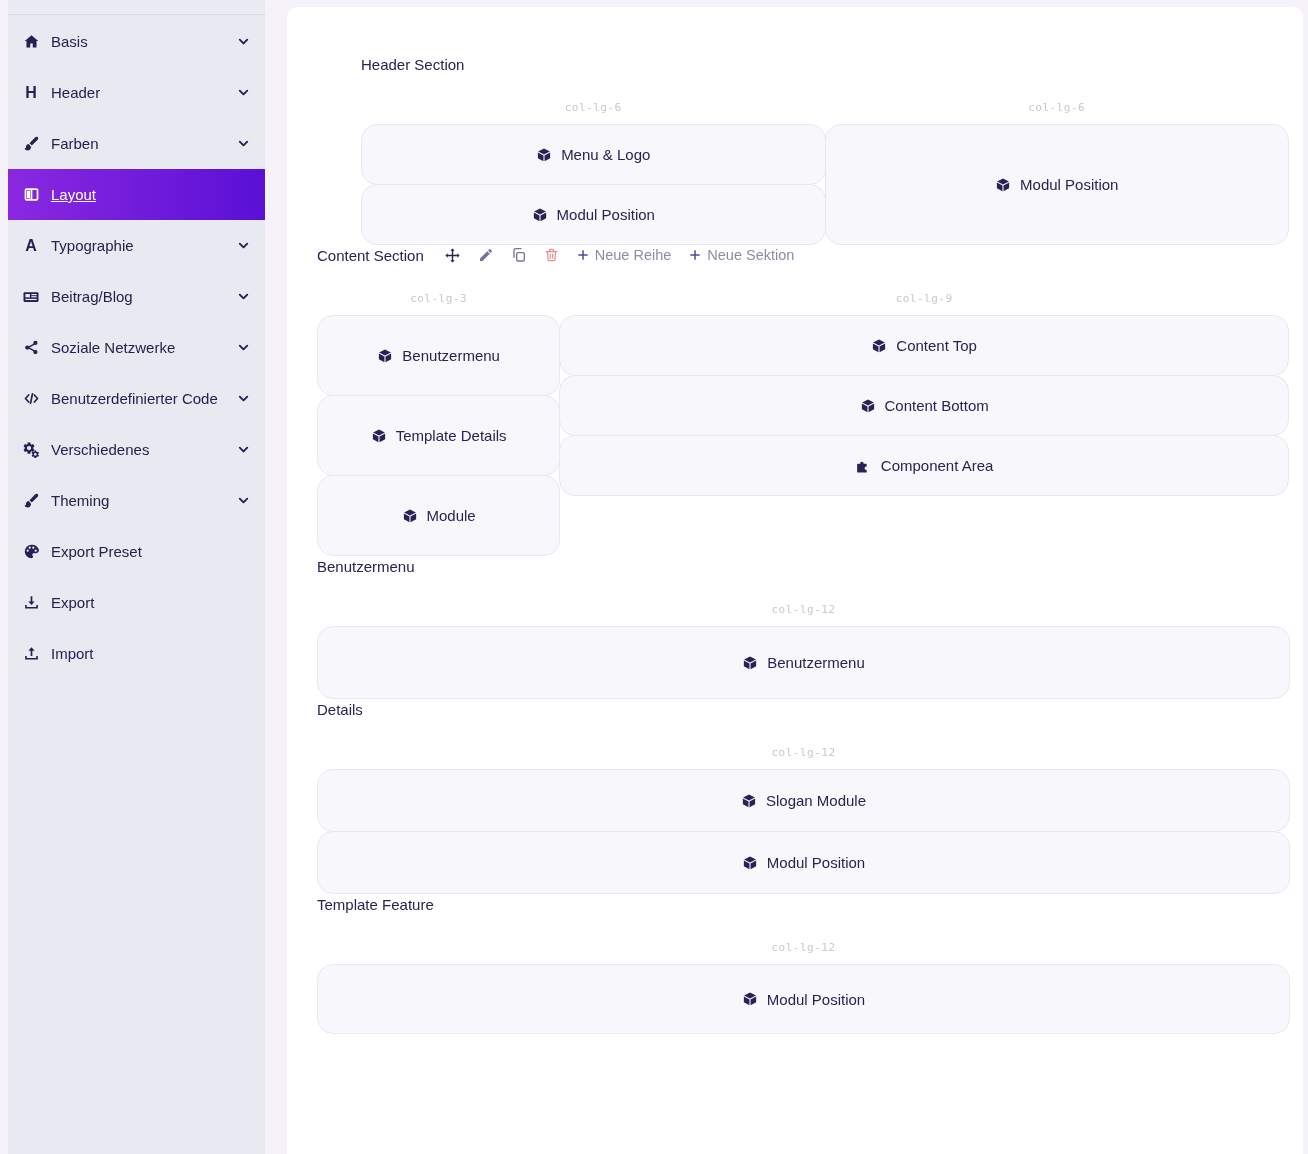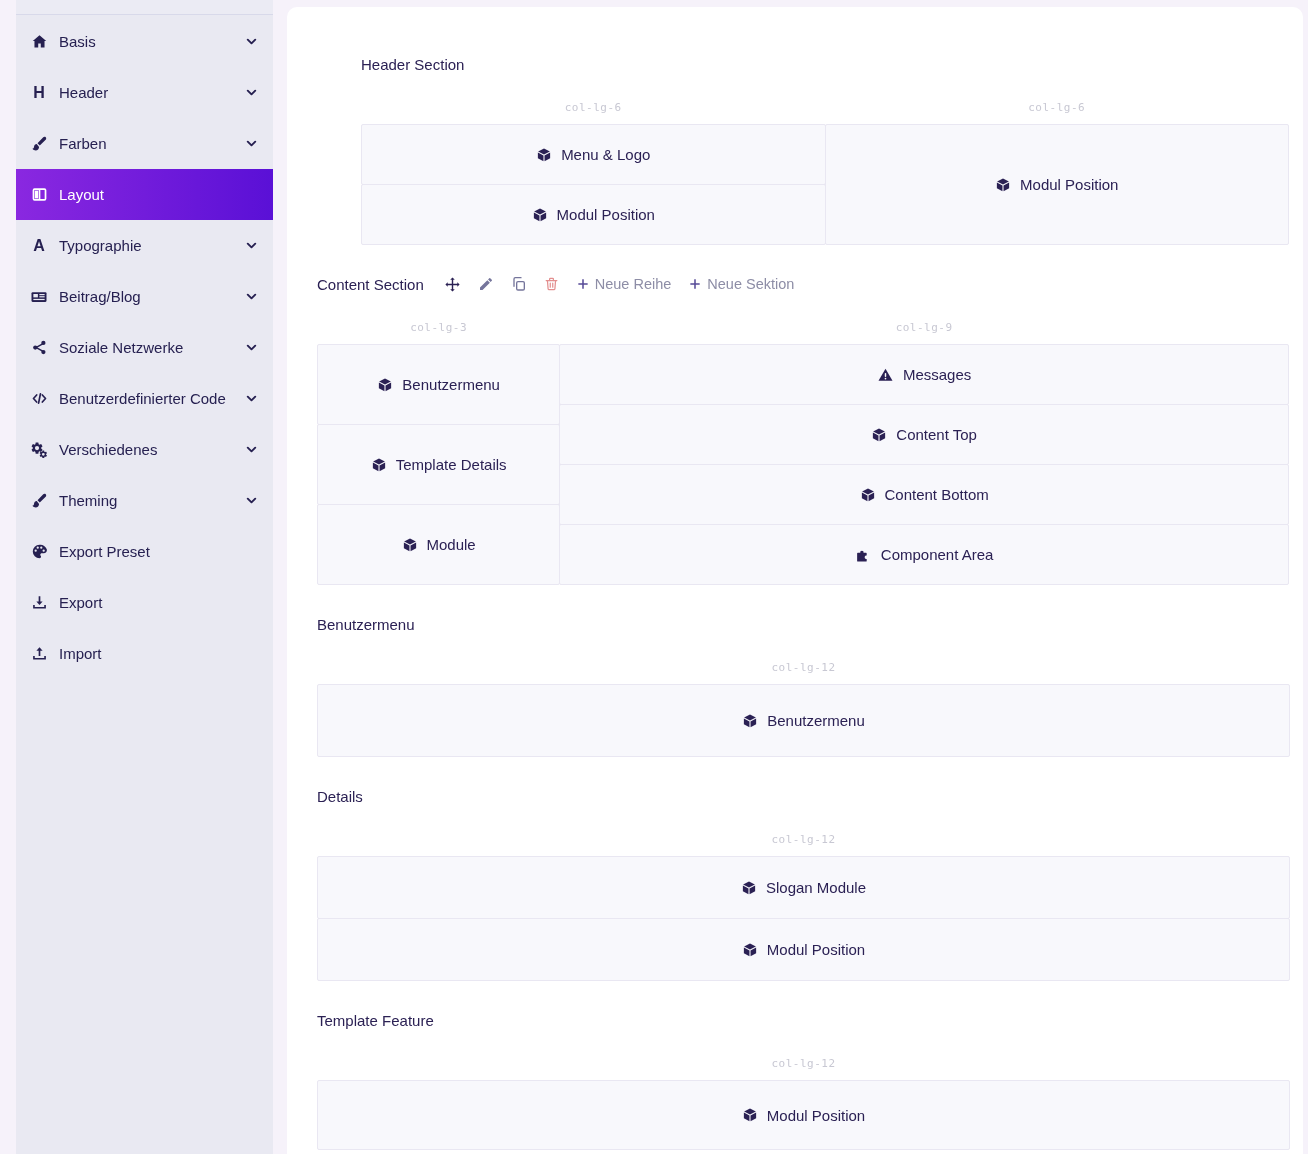--- a/index.html
+++ b/index.html
@@ -5,67 +5,68 @@
   * { box-sizing: border-box; margin: 0; padding: 0; }
   html,body { width:1308px; height:1154px; overflow:hidden; }
   body {
     font-family:"Liberation Sans", sans-serif;
     background:#f6f2fa;
     position:relative;
     color:#2b2154;
   }
   
   .sidebar {
-    position:absolute; left:16px; top:0; width:257px; height:1154px;
+    position:absolute; left:8px; top:0; width:257px; height:1154px;
     background:#e9e9f2; z-index:5;
   }
   .sidebar-top { height:15px; border-bottom:1px solid #d8d9ea; background:#ebebf4; }
   .nav { padding-top:1px; }
   .nav-item {
     height:51px; display:flex; align-items:center;
     padding:0 14px 0 12px; font-size:15px; color:#262051; cursor:pointer;
   }
   .nav-item .icn {
     width:22px; display:flex; justify-content:center; align-items:center;
     margin-right:9px; flex:0 0 22px;
   }
   .nav-item svg { display:block; }
   .ticon { font-weight:800; font-size:16px; line-height:1; }
   .nav-label { flex:1; white-space:nowrap; }
   .chev { margin-left:auto; display:flex; }
   .nav-item.active {
     background:linear-gradient(90deg,#8a28e0 0%, #5a10d6 100%);
     color:#ffffff;
+    text-decoration:underline;
   }
   
   .card {
     position:absolute; left:287px; top:7px; width:1016px; height:1160px;
     background:#ffffff; border-radius:10px 10px 0 0;
     padding:47px 13px 0 30px;
   }
-  .section { margin-top:29px; }
+  .section { }
   .section:first-child { margin-top:0;margin-left:44px; }
   .sec-head { display:flex; align-items:center; margin-bottom:27px; height:20px; }
   .sec-title { font-size:15px; color:#2b2154; }
   .sec-toolbar { display:flex; align-items:flex-start; gap:17px; margin-left:20px; }
   .tool { display:flex; align-items:center; cursor:pointer; }
   .tool-move { color:#2b2154; }
   .tool-edit, .tool-copy { color:#75759b; }
   .tool-del { color:#e38f8f; }
   .add-btn { display:flex; align-items:center; gap:5px; color:#8d8da6; font-size:14.5px; cursor:pointer; }
   .add-btn .plus { color:#564a97; display:flex; }
   .grid-row { display:flex; }
   .grid-col + .grid-col { margin-left:-1px; }
   .col-label {
     text-align:center; font-family:"DejaVu Sans Mono", monospace;
     font-size:11px; color:#c8c8d3; letter-spacing:0.5px;
     height:14px; margin-bottom:9px; white-space:nowrap;
   }
   .cell {
-    background:#f8f8fc; border:1px solid #e9e7f2; border-radius:2px;
+    background:#f8f8fc; border:1px solid #e9e7f2; border-radius:16px;
     display:flex; align-items:center; justify-content:center; gap:9px;
     font-size:15px; color:#2b2154; cursor:pointer;
   }
   .cell + .cell { margin-top:-1px; }
   .cell svg { flex:0 0 auto; }
   .w50{width:50%} .w25{width:25%} .w75{width:75%} .w100{width:100%}
   .h61{height:61px} .h121{height:121px} .h81{height:81px}
   .h73{height:73px} .h63{height:63px} .h70{height:70px}
 </style>
 </head>
@@ -366,28 +367,20 @@
               <path d="M12 2.2 20.8 6.8 12 11.4 3.2 6.8Z"></path>
               <path d="M2.8 8.2 11.2 12.6 11.2 21.4 2.8 17Z"></path>
               <path d="M21.2 8.2 12.8 12.6 12.8 21.4 21.2 17Z"></path>
             </svg>
           <span>Module</span>
         </div>
       </div>
       <div class="grid-col w75">
         <div class="col-label">col-lg-9</div>
         <div class="cell h61">
-          <svg width="17" height="16" viewBox="0 0 24 24">
-              <path fill="currentColor" d="M12 2.5 1.5 20.5h21L12 2.5z"></path>
-              <rect x="10.9" y="9" width="2.2" height="6" rx="1" fill="#ffffff"></rect>
-              <circle cx="12" cy="17.4" r="1.3" fill="#ffffff"></circle>
-            </svg>
-          <span>Messages</span>
-        </div>
-        <div class="cell h61">
           <svg width="16" height="16" viewBox="0 0 24 24" fill="currentColor">
               <path d="M12 2.2 20.8 6.8 12 11.4 3.2 6.8Z"></path>
               <path d="M2.8 8.2 11.2 12.6 11.2 21.4 2.8 17Z"></path>
               <path d="M21.2 8.2 12.8 12.6 12.8 21.4 21.2 17Z"></path>
             </svg>
           <span>Content Top</span>
         </div>
         <div class="cell h61">
           <svg width="16" height="16" viewBox="0 0 24 24" fill="currentColor">
               <path d="M12 2.2 20.8 6.8 12 11.4 3.2 6.8Z"></path>

